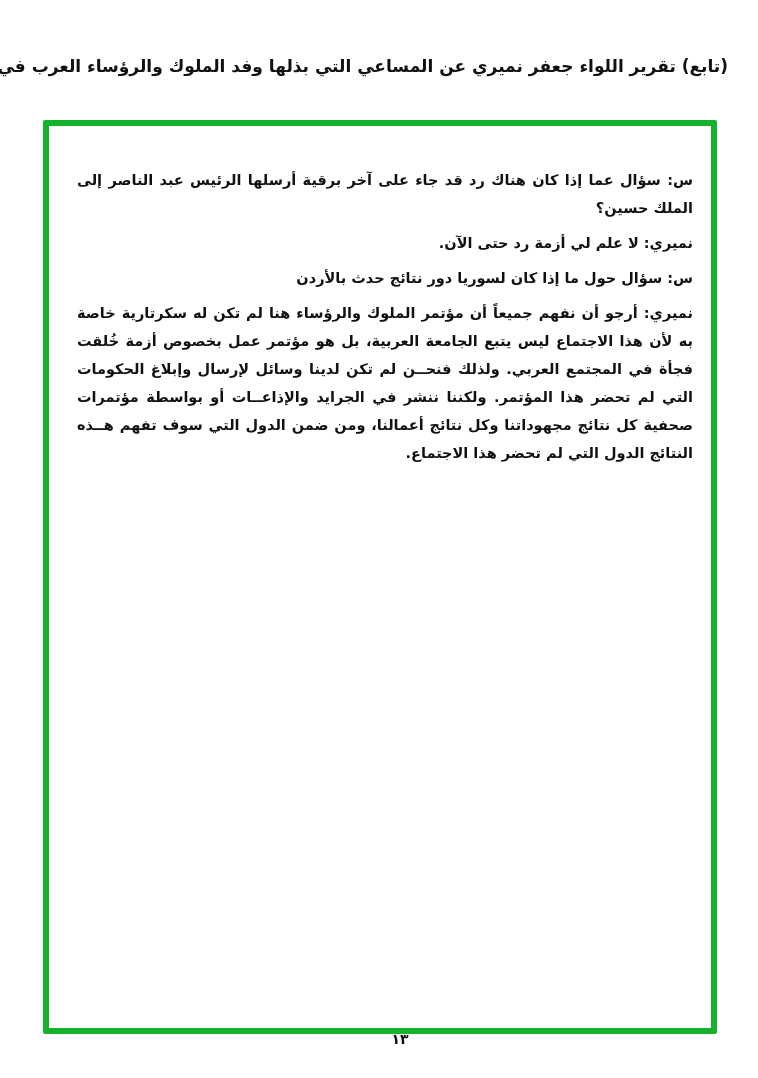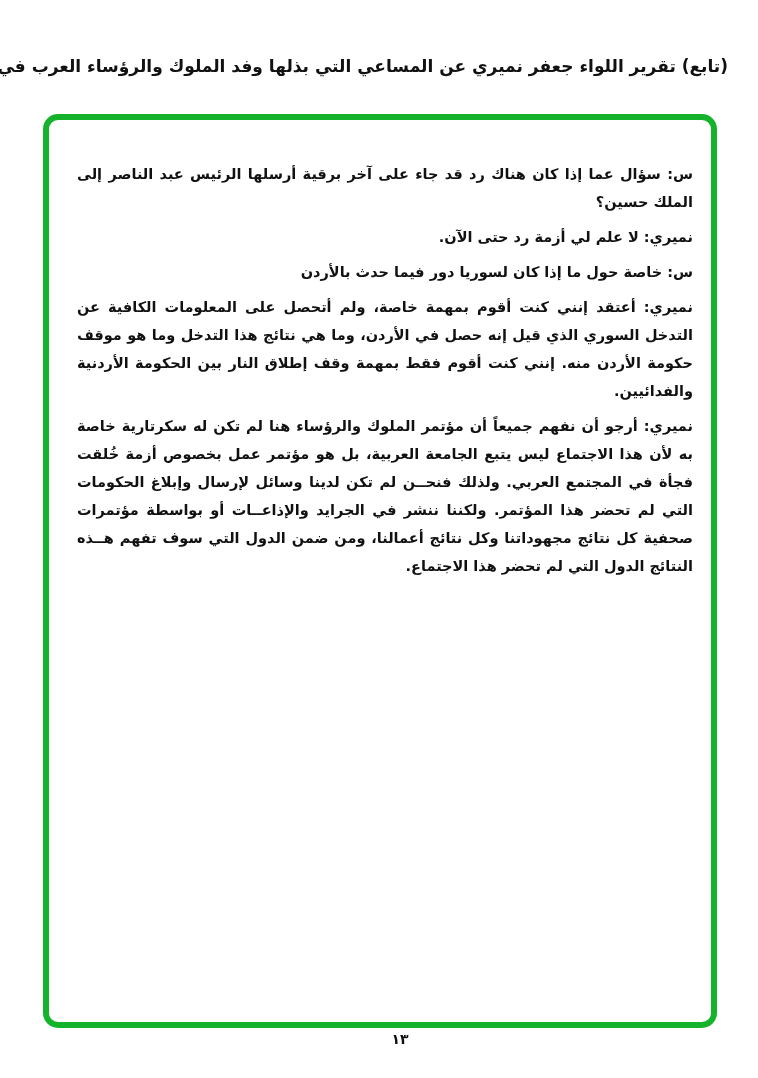--- a/index.html
+++ b/index.html
@@ -23,27 +23,27 @@
     right: 30px;
     text-align: center;
     direction: rtl;
     font-size: 17px;
     font-weight: bold;
     letter-spacing: 0.2px;
     white-space: nowrap;
   }
   .green-box {
     position: absolute;
-    top: 114px;
+    top: 120px;
     left: 43px;
     width: 674px;
     height: 914px;
     box-sizing: border-box;
     border: 6px solid #15b32c;
-    border-radius: 15px;
+    border-radius: 2px;
     background: #ffffff;
   }
   .content {
     position: absolute;
     top: 40px;
     right: 18px;
     left: 28px;
     direction: rtl;
     text-align: justify;
     font-size: 14.5px;
@@ -69,21 +69,20 @@
 <body>
 
 <div class="page" style="color: rgb(17, 17, 17);">
 
   <div class="header">(تابع) تقرير اللواء جعفر نميري عن المساعي التي بذلها وفد الملوك والرؤساء العرب في الأردن</div>
 
   <div class="green-box" style="border-color: rgb(21, 179, 44);">
     <div class="content">
         <p>س: سؤال عما إذا كان هناك رد قد جاء على آخر برقية أرسلها الرئيس عبد الناصر إلى الملك حسين؟</p>
         <p>نميري: لا علم لي أزمة رد حتى الآن.</p>
-        <p>س: خاصة حول ما إذا كان لسوريا دور فيما حدث بالأردن</p>
-        <p>نميري: أعتقد إنني كنت أقوم بمهمة خاصة، ولم أتحصل على المعلومات الكافية عن التدخل السوري الذي قيل إنه حصل في الأردن، وما هي نتائج هذا التدخل وما هو موقف حكومة الأردن منه. إنني كنت أقوم فقط بمهمة وقف إطلاق النار بين الحكومة الأردنية والفدائيين.</p>
+        <p>س: سؤال حول ما إذا كان لسوريا دور نتائج حدث بالأردن</p>
         <p>نميري: أرجو أن نفهم جميعاً أن مؤتمر الملوك والرؤساء هنا لم تكن له سكرتارية خاصة به لأن هذا الاجتماع ليس يتبع الجامعة العربية، بل هو مؤتمر عمل بخصوص أزمة خُلقت فجأة في المجتمع العربي. ولذلك فنحــن لم تكن لدينا وسائل لإرسال وإبلاغ الحكومات التي لم تحضر هذا المؤتمر. ولكننا ننشر في الجرايد والإذاعــات أو بواسطة مؤتمرات صحفية كل نتائج مجهوداتنا وكل نتائج أعمالنا، ومن ضمن الدول التي سوف تفهم هــذه النتائج الدول التي لم تحضر هذا الاجتماع.</p>
       </div>
   </div>
 
   <div class="page-number">١٣</div>
 
 </div>
 
 </body></html>

